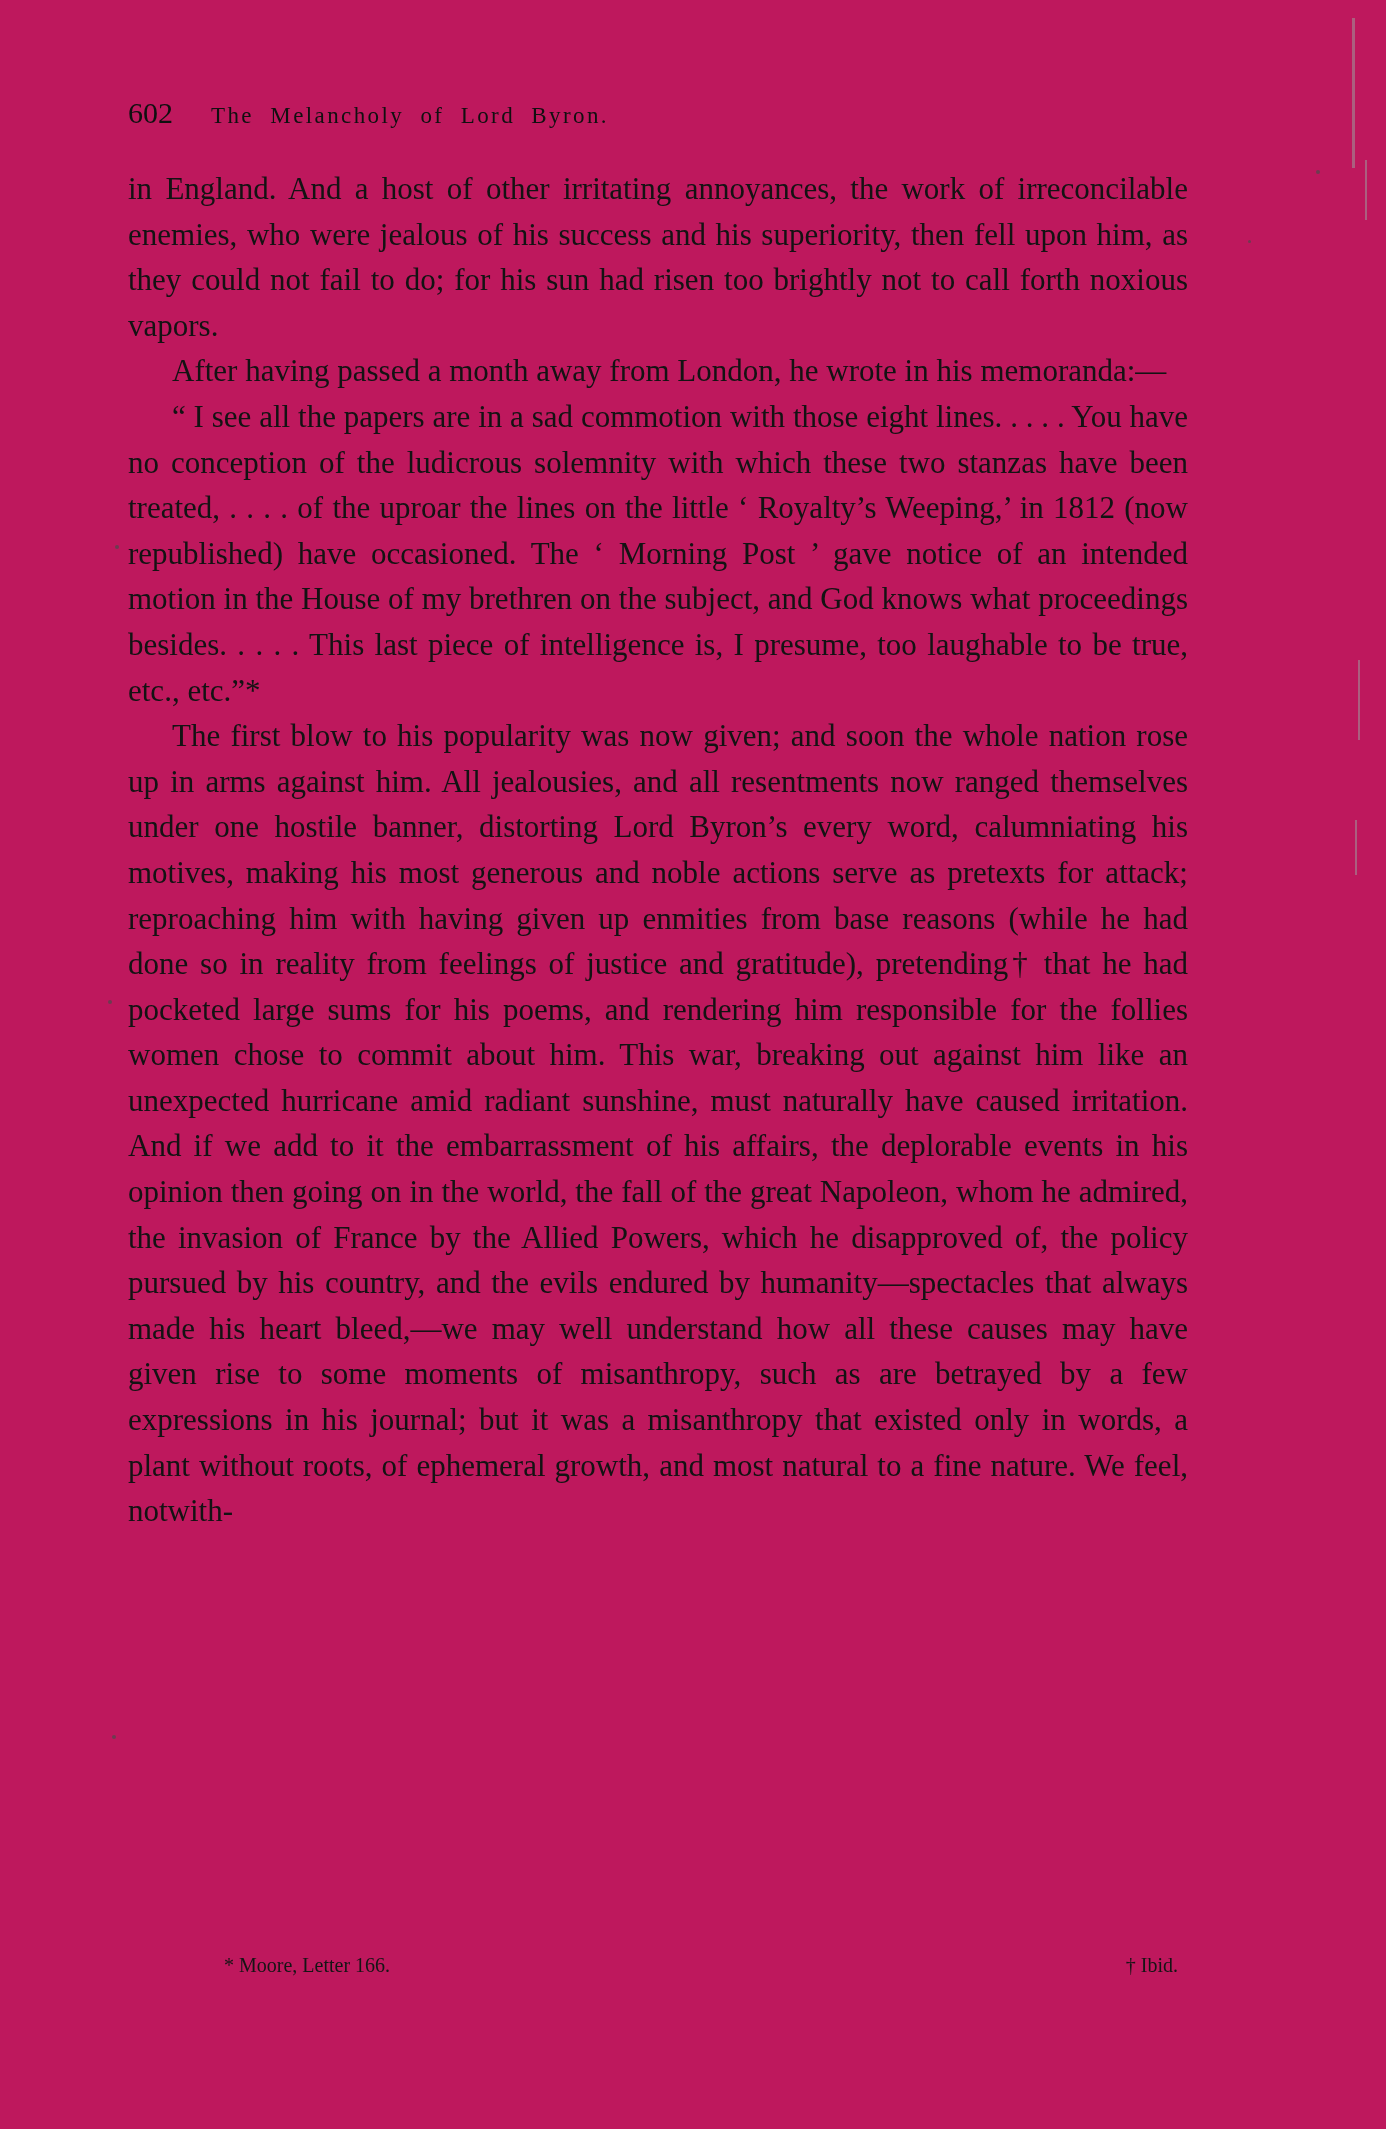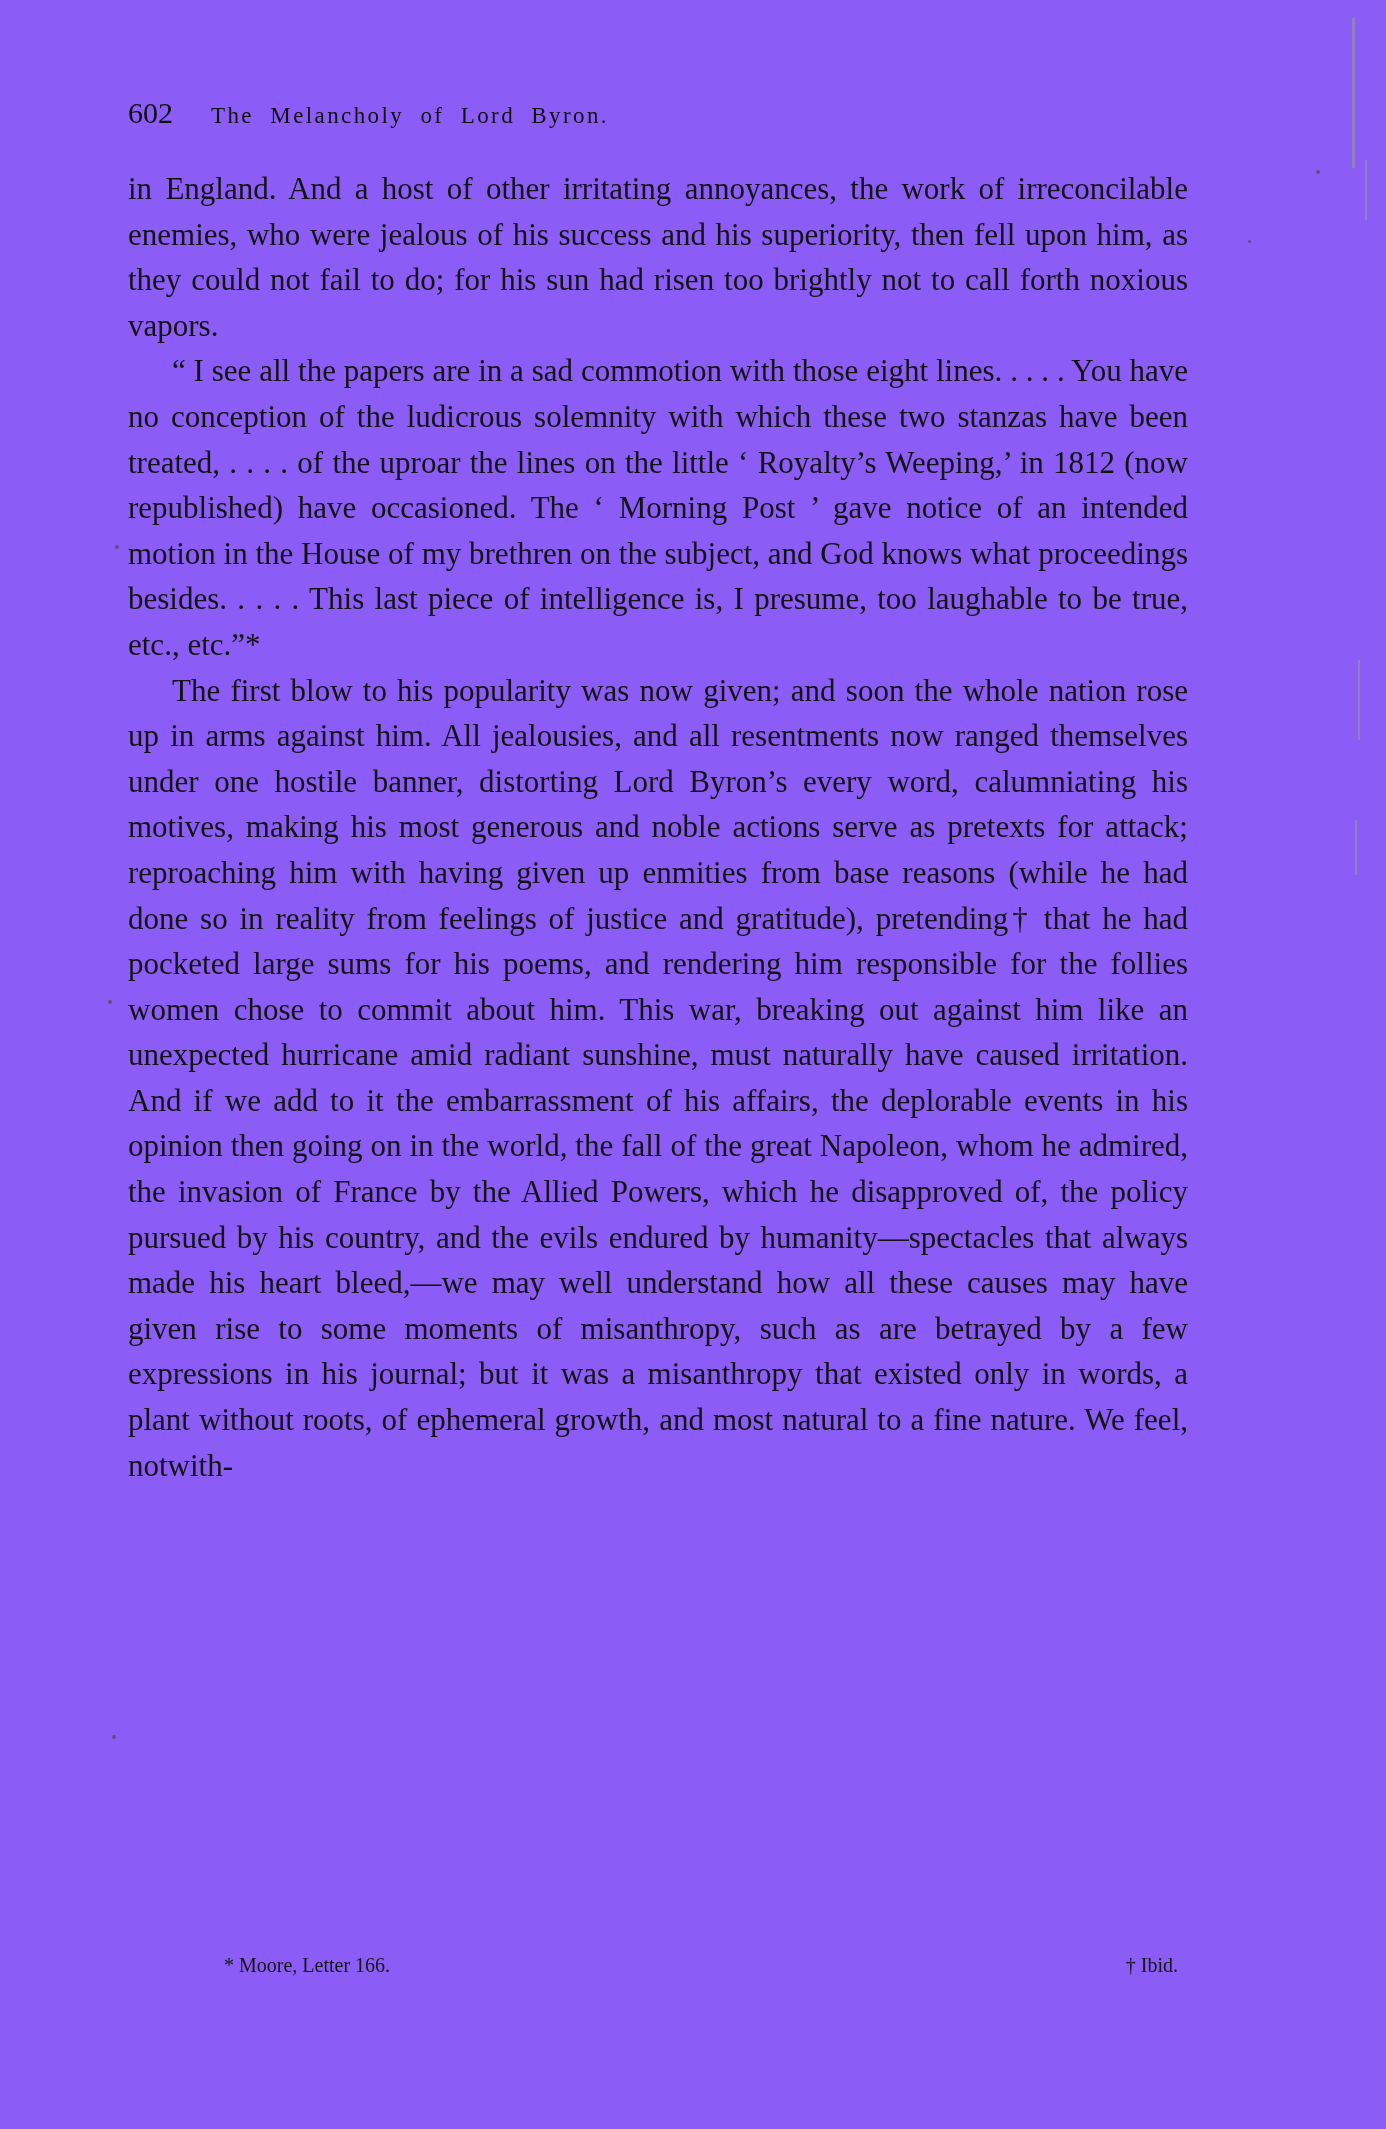--- a/index.html
+++ b/index.html
@@ -15,21 +15,21 @@
     color: #121212;
     overflow: hidden;
   }
 
   .page {
     position: absolute;
     left: 0;
     top: 0;
     width: 1386px;
     height: 2129px;
-    background: #8b5cf6;
+    background: #be185d;
     text-decoration: underline;
   }
 
   
   .edge-mark {
     position: absolute;
     background: #9a9a9a;
     opacity: .55;
   }
   .edge-mark.m1 { left: 1352px; top: 18px;  width: 3px; height: 150px; }
@@ -123,20 +123,21 @@
   <div class="dot d5"></div>
 
   <div class="content">
 
     <div class="running-head">
       <span class="folio">602</span><span class="title-caps"><span>The</span>&nbsp;&nbsp;<span>Melancholy</span>&nbsp;&nbsp;<span>of</span>&nbsp;&nbsp;<span>Lord</span>&nbsp;&nbsp;<span>Byron.</span></span>
     </div>
 
     <div class="body-text">
       <p class="noindent">in England.  And a host of other irritating annoyances, the work of irreconcilable enemies, who were jealous of his success and his superiority, then fell upon him, as they could not fail to do; for his sun had risen too brightly not to call forth noxious vapors.</p>
+      <p>After having passed a month away from London, he wrote in his memoranda:—</p>
       <p>“ I see all the papers are in a sad commotion with those eight lines. . . . . You have no conception of the ludicrous solemnity with which these two stanzas have been treated, . . . . of the uproar the lines on the little ‘ Royalty’s Weeping,’ in 1812 (now republished) have occasioned.  The ‘ Morning Post ’ gave notice of an intended motion in the House of my brethren on the subject, and God knows what proceedings besides. . . . . This last piece of intelligence is, I presume, too laughable to be true, etc., etc.”*</p>
       <p>The first blow to his popularity was now given; and soon the whole nation rose up in arms against him.  All jealousies, and all resentments now ranged themselves under one hostile banner, distorting Lord Byron’s every word, calumniating his motives, making his most generous and noble actions serve as pretexts for attack; reproaching him with having given up enmities from base reasons (while he had done so in reality from feelings of justice and gratitude), pretending† that he had pocketed large sums for his poems, and rendering him responsible for the follies women chose to commit about him.  This war, breaking out against him like an unexpected hurricane amid radiant sunshine, must naturally have caused irritation.  And if we add to it the embarrassment of his affairs, the deplorable events in his opinion then going on in the world, the fall of the great Napoleon, whom he admired, the invasion of France by the Allied Powers, which he disapproved of, the policy pursued by his country, and the evils endured by humanity—spectacles that always made his heart bleed,—we may well understand how all these causes may have given rise to some moments of misanthropy, such as are betrayed by a few expressions in his journal; but it was a misanthropy that existed only in words, a plant without roots, of ephemeral growth, and most natural to a fine nature.  We feel, notwith-</p>
     </div>
 
   </div>
 
   <div class="footnotes">
     <span class="fn-left">* Moore, Letter 166.</span>
     <span class="fn-right">† Ibid.</span>
   </div>

